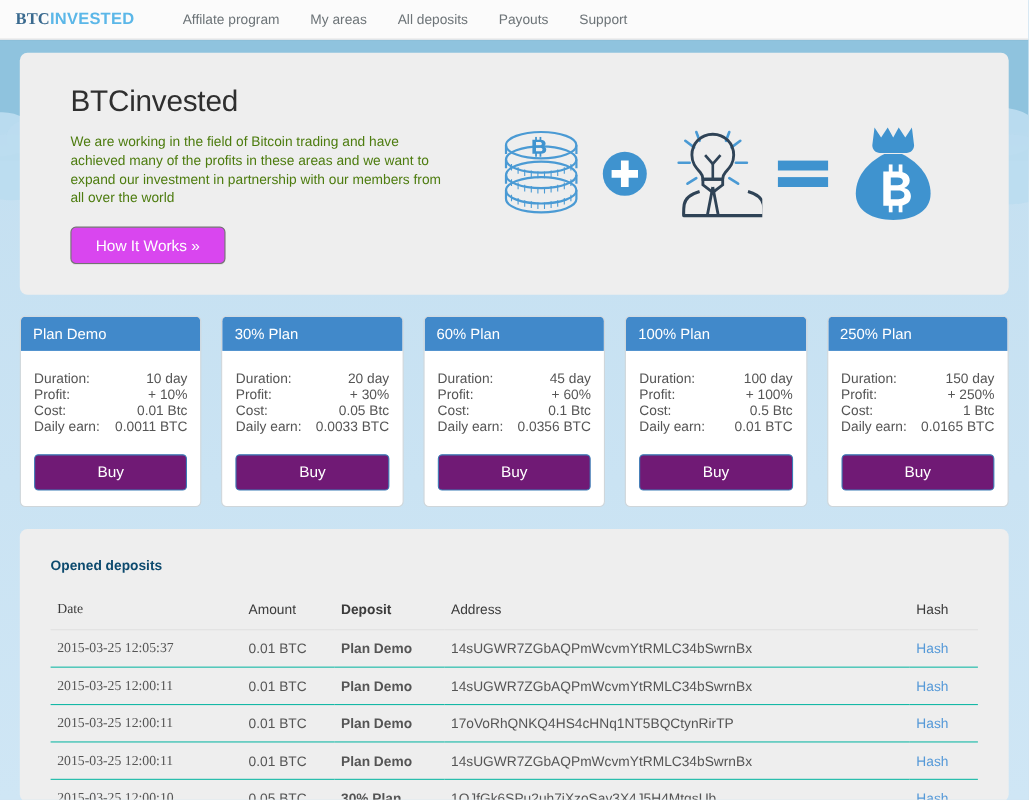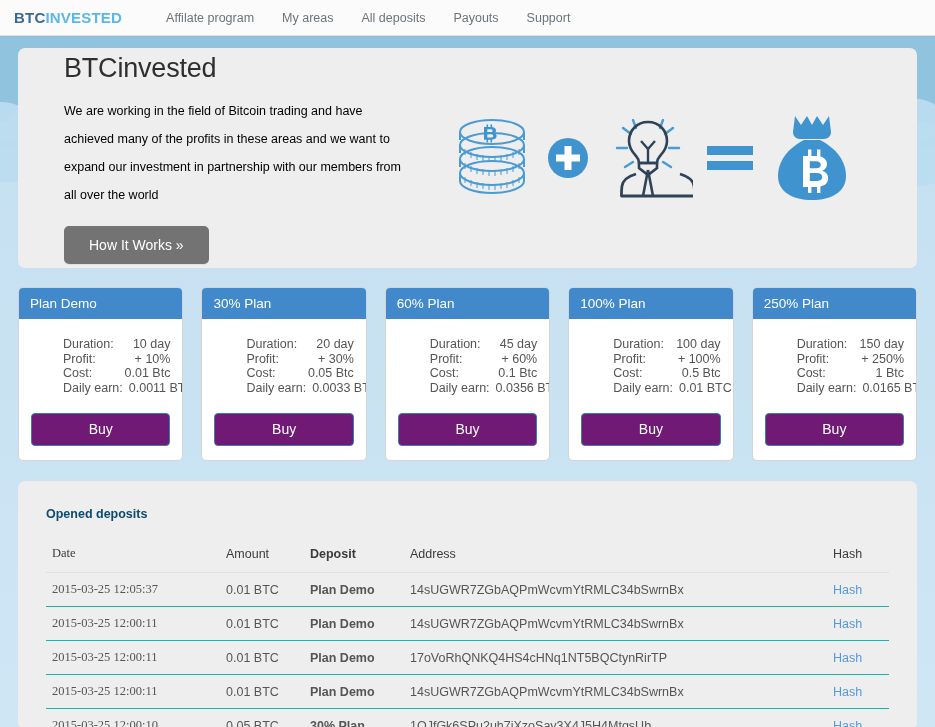--- a/index.html
+++ b/index.html
@@ -56,21 +56,21 @@
     align-items: center;
     padding-left: 14px;
   }
   #brand {
     font-size: 15px;
     font-weight: bold;
     letter-spacing: .2px;
     margin-right: 44px;
     white-space: nowrap;
   }
-  #brand .b1 { color: #3a6a8f; }
+  #brand .b1 { color: #3a6a8f; font-family: Liberation Serif, serif; }
   #brand .b2 { color: #5bb7e8; }
   .nav-link {
     color: #6d7478;
     font-size: 12.5px;
     margin-right: 28px;
     text-decoration: none;
     white-space: nowrap;
     cursor: pointer;
   }
 
@@ -94,28 +94,28 @@
   #hero-left { width: 352px; }
   #hero-title {
     font-size: 27px;
     font-weight: normal;
     color: #2f2f2f;
     letter-spacing: -.2px;
     margin-bottom: 13px;
   }
   #hero-text {
     font-size: 12.5px;
-    line-height: 28px;
-    color: #000000;
+    line-height: 17px;
+    color: #4d7c0f;
     margin-bottom: 17px;
   }
   #how-it-works {
     display: inline-block;
-    background: #737373;
-    border: 3px solid #737373;
+    background: #d946ef;
+    border: 1px solid #737373;
     color: #fff;
     font-size: 14px;
     padding: 8px 22px;
     border-radius: 5px;
     cursor: pointer;
     box-shadow: 0 1px 0 rgba(0,0,0,.06);
   }
   #hero-art {
     flex: 1;
     display: flex;
@@ -149,21 +149,21 @@
     font-size: 13.5px;
     padding: 8px 11px;
     height: 31px;
   }
   .plan-body {
     padding: 18px 12px 14px 12px;
     flex: 1;
     display: flex;
     flex-direction: column;
   }
-  .plan-rows { margin-bottom: 18px; margin-left: 32px; }
+  .plan-rows { margin-bottom: 18px; }
   .plan-row {
     display: flex;
     justify-content: space-between;
     font-size: 12.5px;
     color: #555;
     line-height: 14.6px;
     white-space: nowrap;
   }
   .plan-row .k { padding-right: 6px; }
   .plan-row .v { }

